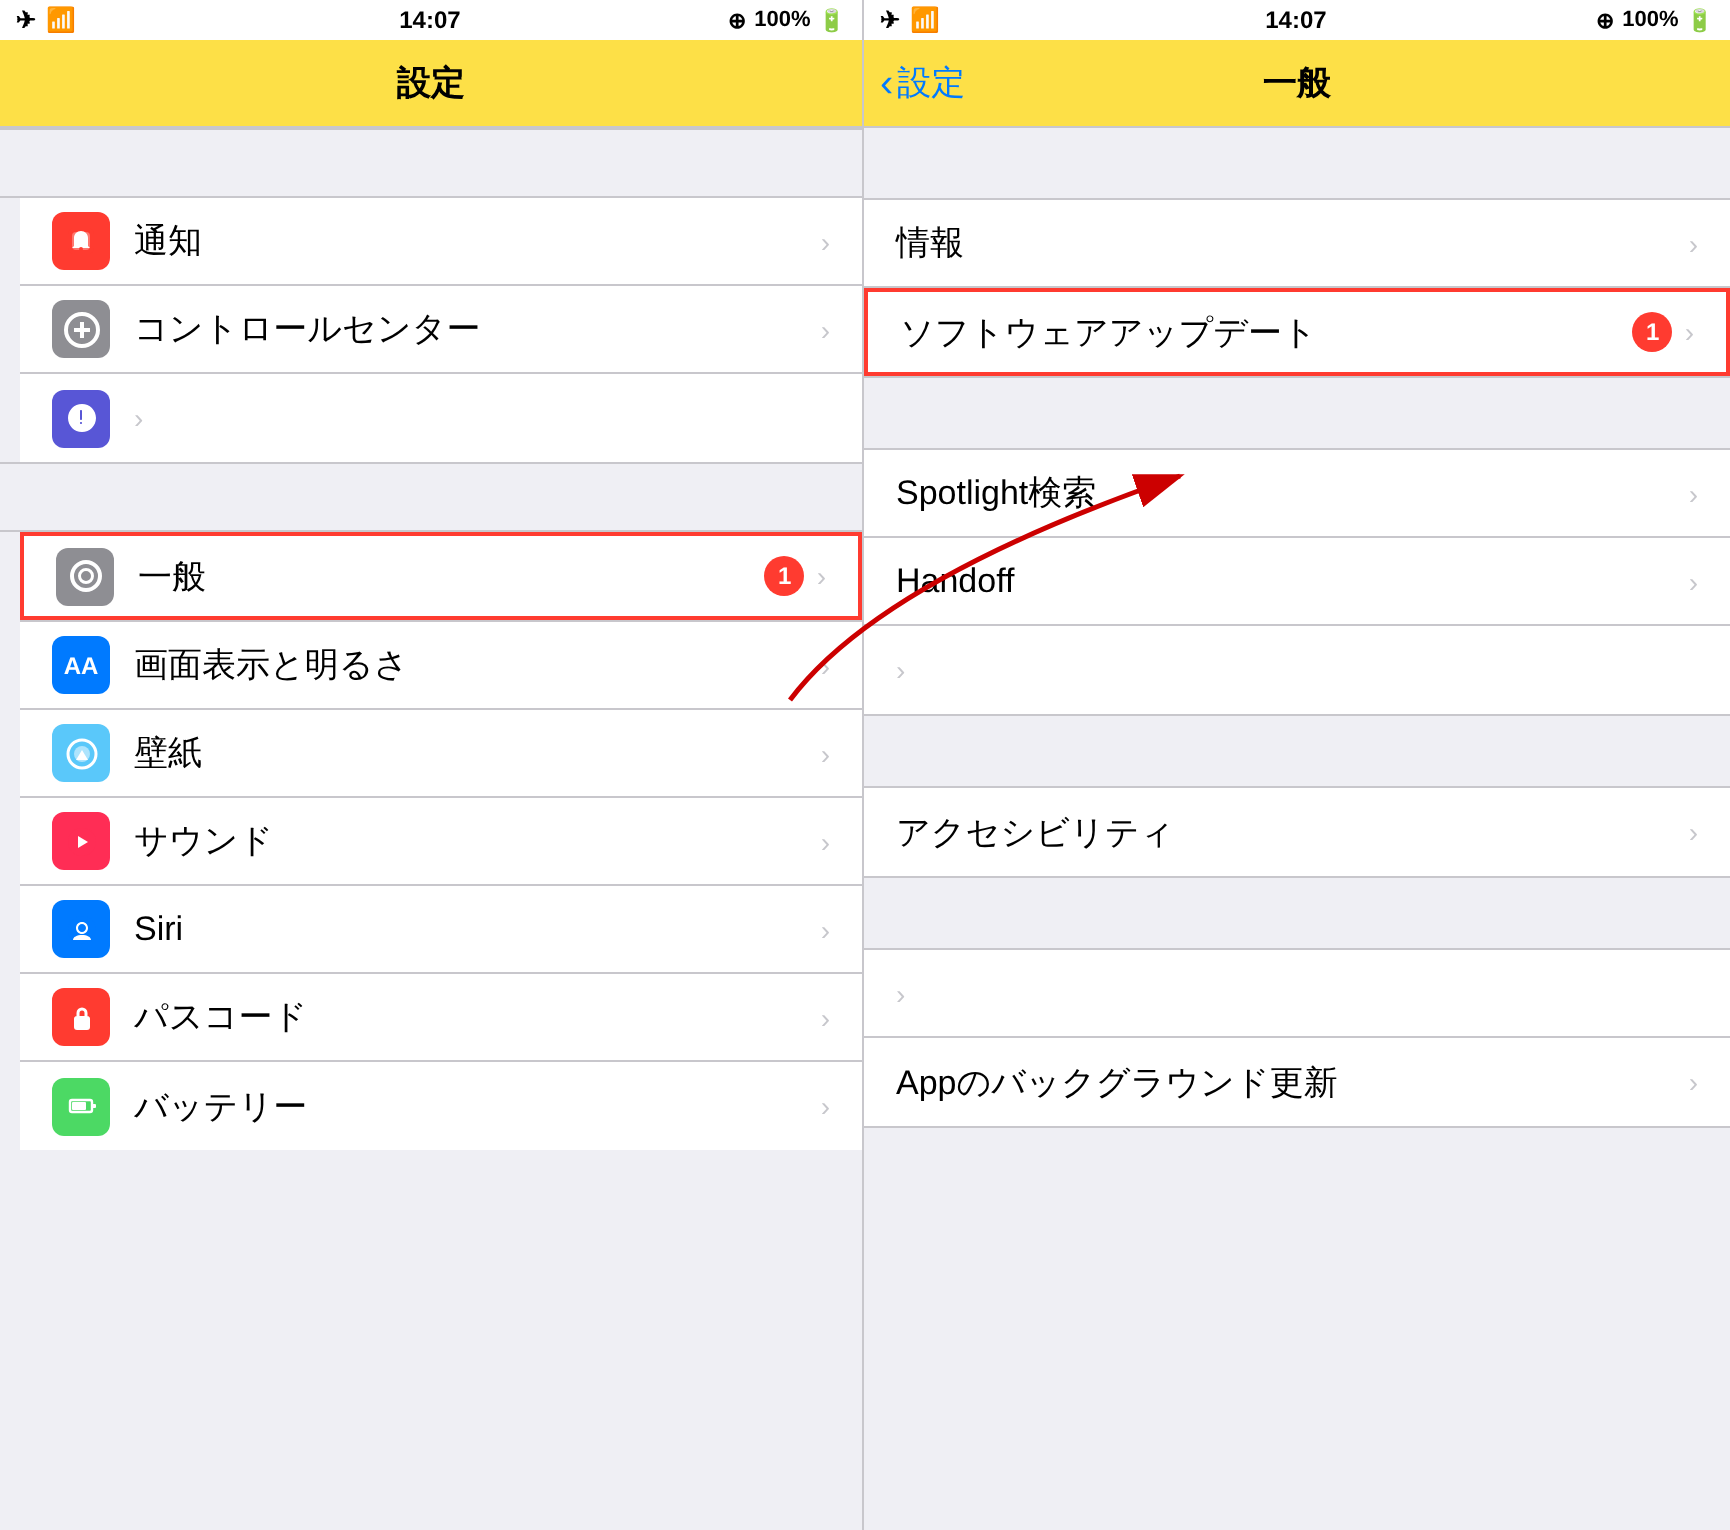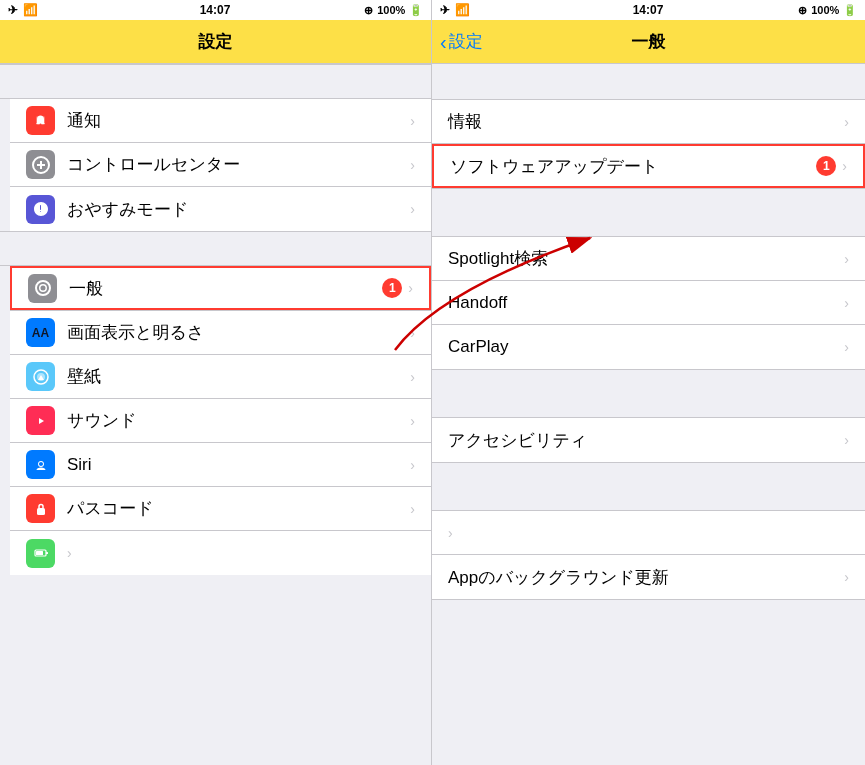--- a/index.html
+++ b/index.html
@@ -152,21 +152,21 @@
       height: 765px;
       display: flex;
       flex-direction: column;
       background: #efeff4;
     }
 
     .section-block {
       background: #fff;
       border-top: 1px solid #c8c7cc;
       border-bottom: 1px solid #c8c7cc;
-      margin-bottom: 12px;
+      margin-bottom: 0;
     }
 
     .section-gap {
       height: 35px;
       background: #efeff4;
     }
 
     .highlight-item {
       position: relative;
       border: 2px solid #ff3b30;
@@ -233,21 +233,20 @@
       <div class="item-right">
         <span class="chevron-right">›</span>
       </div>
     </div>
     <div class="settings-item">
       <div class="item-icon" style="background:#5856d6">
         <svg width="20" height="20" viewBox="0 0 20 20">
             <path d="M10 3C6.1 3 3 6.1 3 10s3.1 7 7 7 7-3.1 7-7-3.1-7-7-7zm-1 3.5c0-.3.2-.5.5-.5s.5.2.5.5v4c0 .3-.2.5-.5.5s-.5-.2-.5-.5v-4zm0 6c0-.3.2-.5.5-.5s.5.2.5.5-.2.5-.5.5-.5-.2-.5-.5z" fill="#fff"></path>
           </svg>
       </div>
-      <span class="item-label">おやすみモード</span>
       <div class="item-right">
         <span class="chevron-right">›</span>
       </div>
     </div>
   </div>
 
   <div class="group-separator"></div>
 
   <div class="settings-list">
     <div class="settings-item" style="position:relative; border: 2px solid #ff3b30;">
@@ -260,21 +259,21 @@
       <div class="item-right">
         <span class="badge">1</span>
         <span class="chevron-right">›</span>
       </div>
     </div>
   </div>
 
   <div class="settings-list" style="border-top: 1px solid #c8c7cc;">
     <div class="settings-item">
       <div class="item-icon" style="background:#007aff">
-        <span style="font-size:12px;font-weight:700;color:#0f172a;">AA</span>
+        <span style="font-size:12px;font-weight:700;color:#ffffff;">AA</span>
       </div>
       <span class="item-label">画面表示と明るさ</span>
       <div class="item-right">
         <span class="chevron-right">›</span>
       </div>
     </div>
     <div class="settings-item">
       <div class="item-icon" style="background:#5ac8fa">
         <svg width="18" height="18" viewBox="0 0 18 18">
             <circle cx="9" cy="9" r="7" fill="none" stroke="#fff" stroke-width="1.5"></circle>
@@ -324,20 +323,21 @@
       </div>
     </div>
     <div class="settings-item">
       <div class="item-icon" style="background:#4cd964">
         <svg width="18" height="18" viewBox="0 0 18 18">
             <rect x="3" y="6" width="11" height="6" rx="1" stroke="#fff" stroke-width="1.2" fill="none"></rect>
             <rect x="14" y="8" width="2" height="2" rx="0.5" fill="#fff"></rect>
             <rect x="4" y="7" width="7" height="4" rx="0.5" fill="#fff"></rect>
           </svg>
       </div>
+      <span class="item-label">バッテリー</span>
       <div class="item-right">
         <span class="chevron-right">›</span>
       </div>
     </div>
   </div>
 </div>
 
 <div class="right-panel">
 
   <div class="status-bar">
@@ -386,21 +386,20 @@
         <span class="chevron-right">›</span>
       </div>
     </div>
     <div class="settings-item no-icon">
       <span class="item-label">Handoff</span>
       <div class="item-right">
         <span class="chevron-right">›</span>
       </div>
     </div>
     <div class="settings-item no-icon" style="border-bottom: none;">
-      <span class="item-label">CarPlay</span>
       <div class="item-right">
         <span class="chevron-right">›</span>
       </div>
     </div>
   </div>
 
   <div class="section-gap" style="height:35px"></div>
   <div class="section-block">
     <div class="settings-item no-icon" style="border-bottom: none; justify-content: center;">
       <span class="item-label">アクセシビリティ</span>

